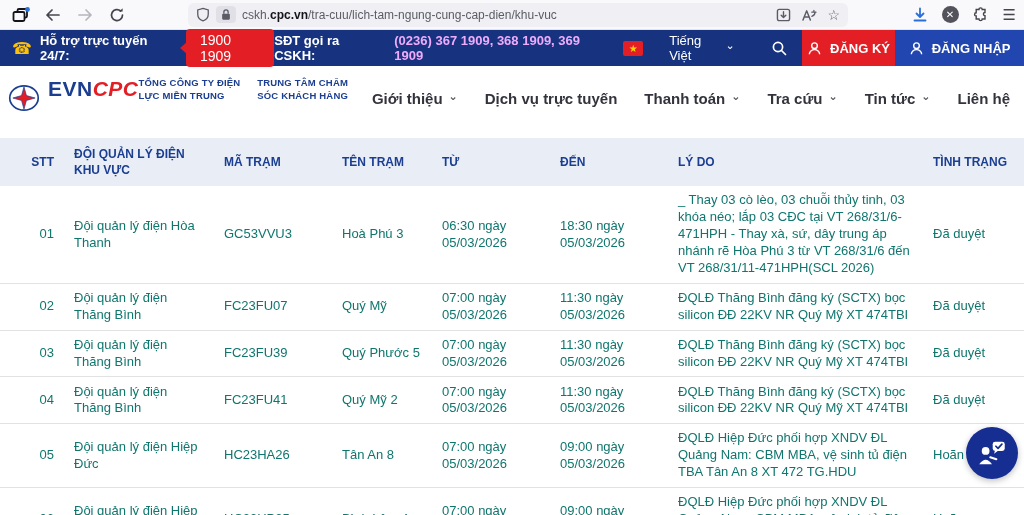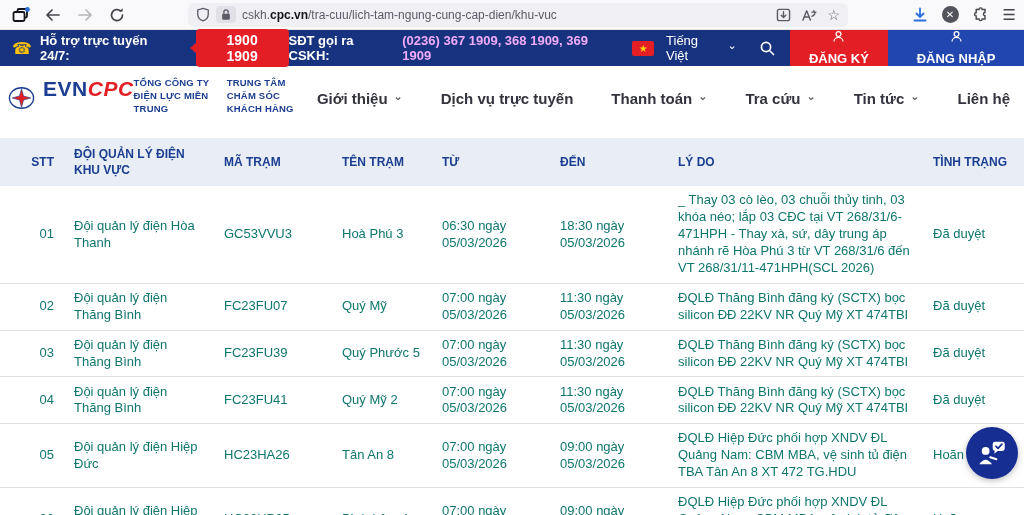--- a/index.html
+++ b/index.html
@@ -21,45 +21,45 @@
   .chrome-right { margin-left:auto; display:flex; align-items:center; gap:14px; }
   .glyph { font-size:14px; line-height:1; }
   .ext-circle { width:17px; height:17px; border-radius:50%; background:#53535c; color:#fff;
     font-size:10px; font-weight:700; display:flex; align-items:center; justify-content:center; }
 
   
   .topbar { height:36px; background:#17337f; display:flex; align-items:stretch; color:#fff; }
   .topbar-left { display:flex; align-items:center; gap:8px; padding-left:12px; }
   .phone-glyph { color:#ffc107; font-size:16px; }
   .topbar-label { font-size:13px; font-weight:700; }
-  .hotline-badge { position:relative; background:#e31e24; color:#fff; font-weight:700; font-size:14px;
-    padding:3px 14px; border-radius:4px; margin-left:10px;text-align:center; }
+  .hotline-badge { position:relative; background:#e31e24; color:#fff; font-weight:400; font-size:14px;
+    padding:3px 14px; border-radius:4px; margin-left:10px; }
   .hotline-badge:before { content:""; position:absolute; left:-6px; top:50%; transform:translateY(-50%);
     border-top:6px solid transparent; border-bottom:6px solid transparent; border-right:7px solid #e31e24; }
-  .topbar-mid { display:flex; align-items:center; gap:6px; margin-left:auto; font-size:13px; font-weight:700; }
+  .topbar-mid { display:flex; align-items:center; gap:20px; margin-left:auto; font-size:13px; font-weight:700; }
   .cskh-numbers { color:#f0abfc; }
   .flag { width:22px; height:15px; background:#e31e24; border-radius:2px; display:flex;
     align-items:center; justify-content:center; color:#ffd200; font-size:10px; margin-left:10px; }
   .lang { display:flex; align-items:center; gap:5px; font-weight:400; font-size:13px; margin:0 10px 0 6px; }
   .chev { font-size:11px; line-height:0.5; position:relative; top:-2px; }
   .search-btn { display:flex; align-items:center; padding:0 14px 0 6px; }
   .auth-btn { display:flex; align-items:center; justify-content:center; gap:8px; font-size:13px;
-    font-weight:700; color:#fff; border:none; cursor:pointer;flex-direction:column; }
+    font-weight:700; color:#fff; border:none; cursor:pointer; }
   .btn-register { background:#e31e24; width:100px; }
   .btn-login { background:#2146b0; width:138px; }
 
   
   .site-header { height:64px; background:#fff; display:flex; align-items:center; padding:0 14px 0 8px; }
   .brand { display:flex; align-items:flex-start; gap:8px; }
   .brand-text-wrap { display:flex; flex-direction:row; }
   .brand-name { font-size:21px; font-weight:800; letter-spacing:0.5px; line-height:1.1; }
   .brand-evn { color:#1b3e91; }
   .brand-cpc { color:#e31e24; font-style:italic; }
   .org-line { font-size:9.5px; font-weight:700; color:#1b3e91; line-height:1.35; letter-spacing:0.2px; }
-  .main-nav { margin-left:auto; display:flex; align-items:center; gap:38px; }
+  .main-nav { margin-left:auto; display:flex; align-items:center; gap:27px; }
   .nav-item { display:flex; align-items:center; gap:6px; font-size:15px; font-weight:700;
     color:#33333d; cursor:pointer; white-space:nowrap; }
   .nav-item .chev { color:#55555e; top:-1px; }
 
   
   .table-area { padding-top:8px; }
   table { width:1024px; border-collapse:collapse; table-layout:fixed; }
   thead th { background:#e8edf6; color:#1b3e91; font-size:12px; font-weight:700;
     text-align:left; padding:8px 10px; vertical-align:middle; text-transform:uppercase; line-height:1.35; }
   thead th.center, td.center { text-align:right; }

